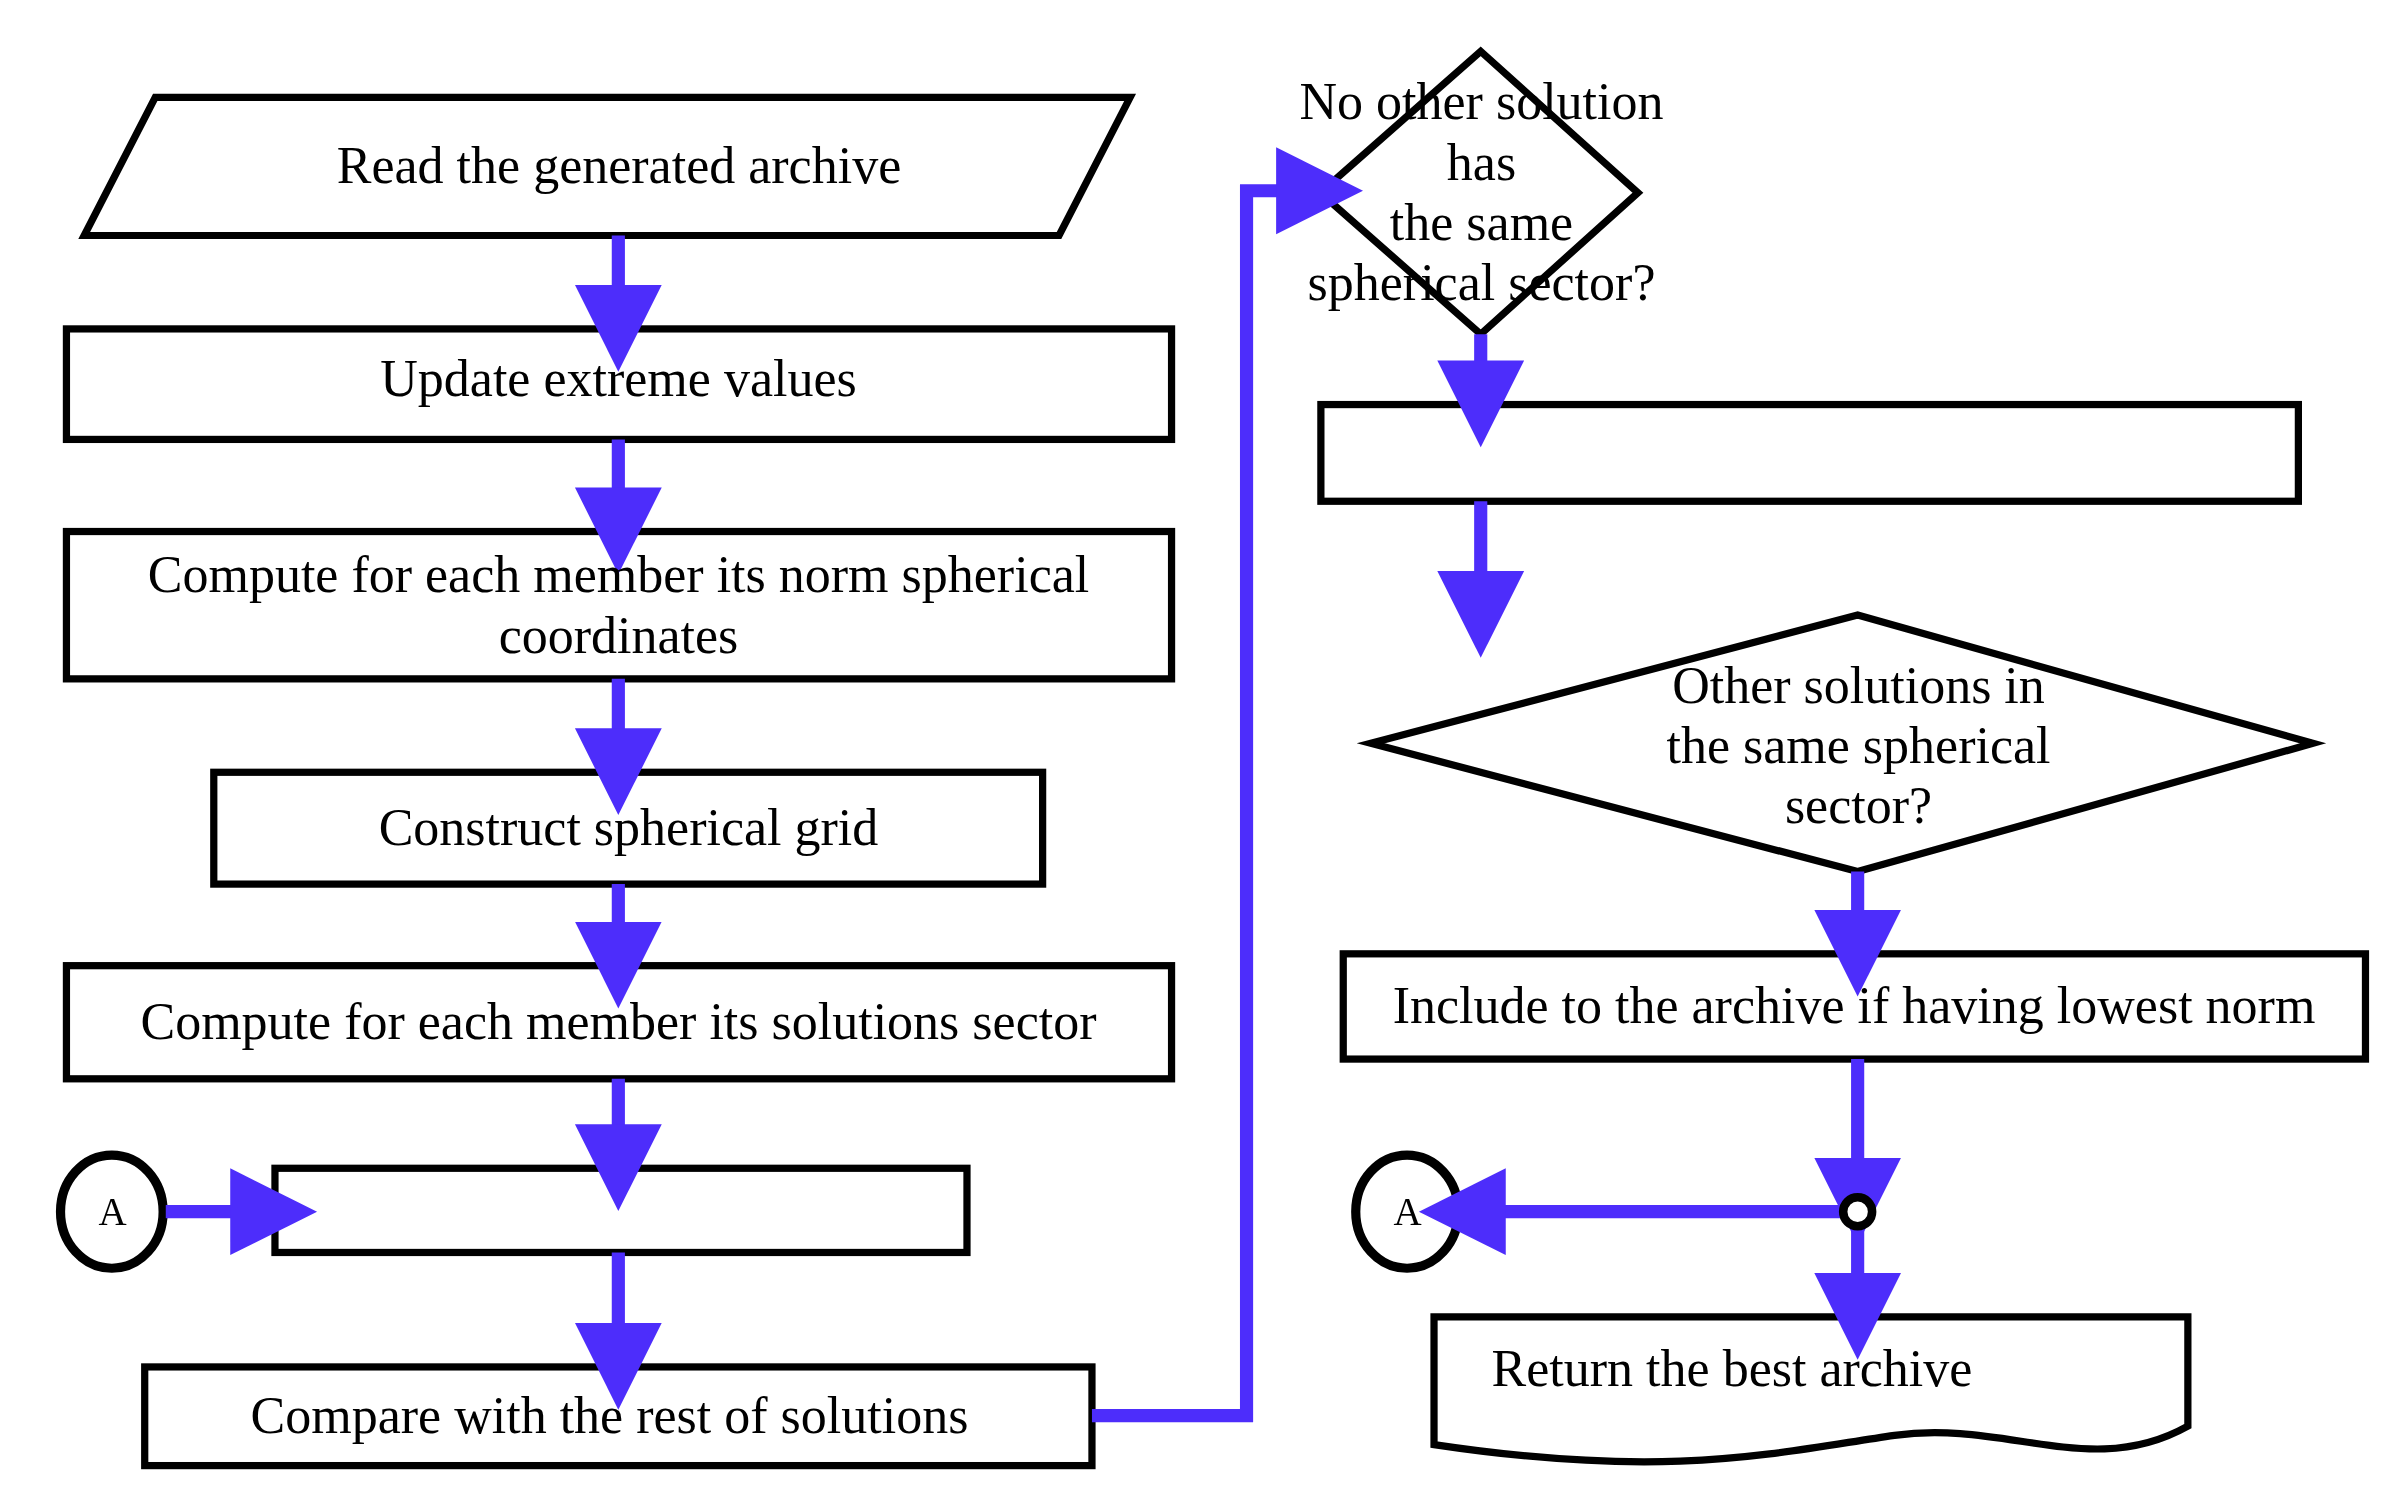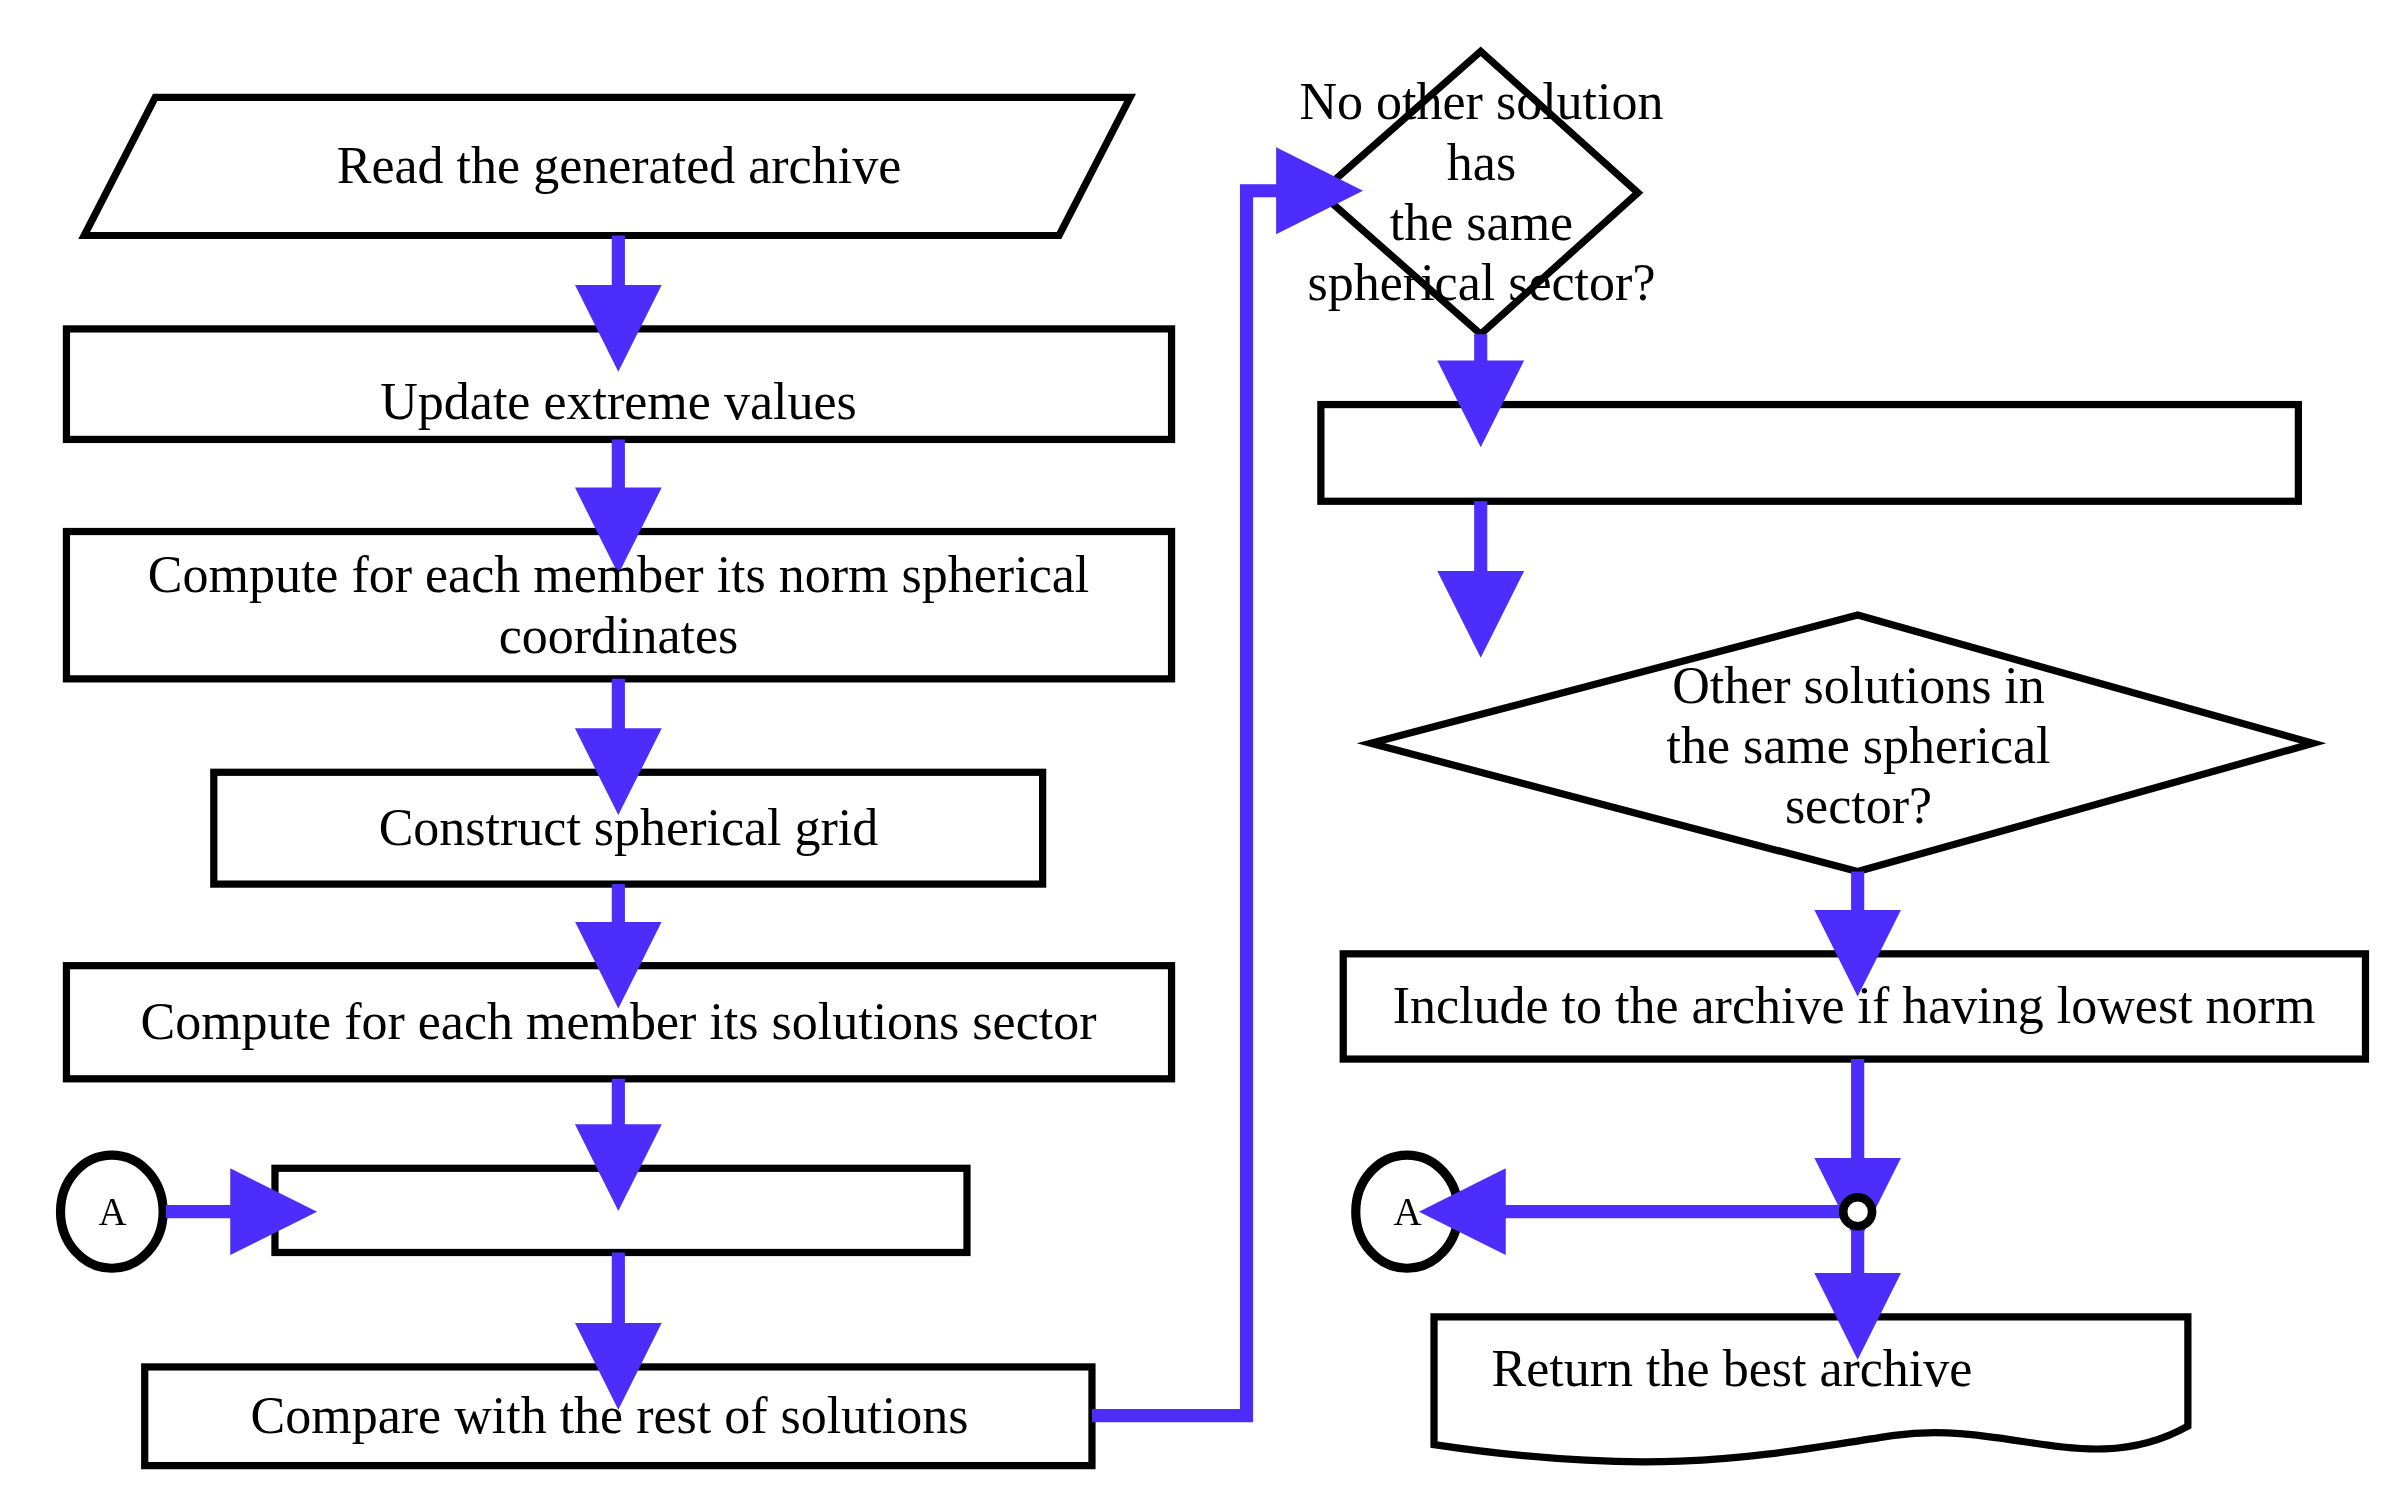--- a/index.html
+++ b/index.html
@@ -83,21 +83,21 @@
       <line x1="2824" y1="1860" x2="2824" y2="1997"></line>
 
       <polyline points="1660,2152 1895,2152 1895,290 2002,290"></polyline>
     </g>
 
     <circle cx="2824" cy="1842" r="22" fill="#ffffff" stroke="#000000" stroke-width="13"></circle>
   </svg>
 
   <div class="nodeText t-lg" style="left:155px;top:97px;width:928px;height:138px;">Read the generated archive</div>
 
-  <div class="nodeText t-lg" style="left:66px;top:347px;width:1105px;height:111px;">Update extreme values</div>
+  <div class="nodeText t-lg" style="left:66px;top:324px;width:1105px;height:111px;">Update extreme values</div>
 
   <div class="nodeText t-lg" style="left:214px;top:772px;width:829px;height:112px;">Construct spherical grid</div>
 
   <div class="nodeText t-lg" style="left:66px;top:532px;width:1105px;height:147px;">Compute for each member its norm spherical
 coordinates</div>
 
   <div class="nodeText t-lg" style="left:66px;top:966px;width:1105px;height:113px;">Compute for each member its solutions sector</div>
 
 
   <div class="nodeText t-lg" style="left:136px;top:1367px;width:947px;height:99px;font-family:Liberation Serif, serif;">Compare with the rest of solutions</div>

